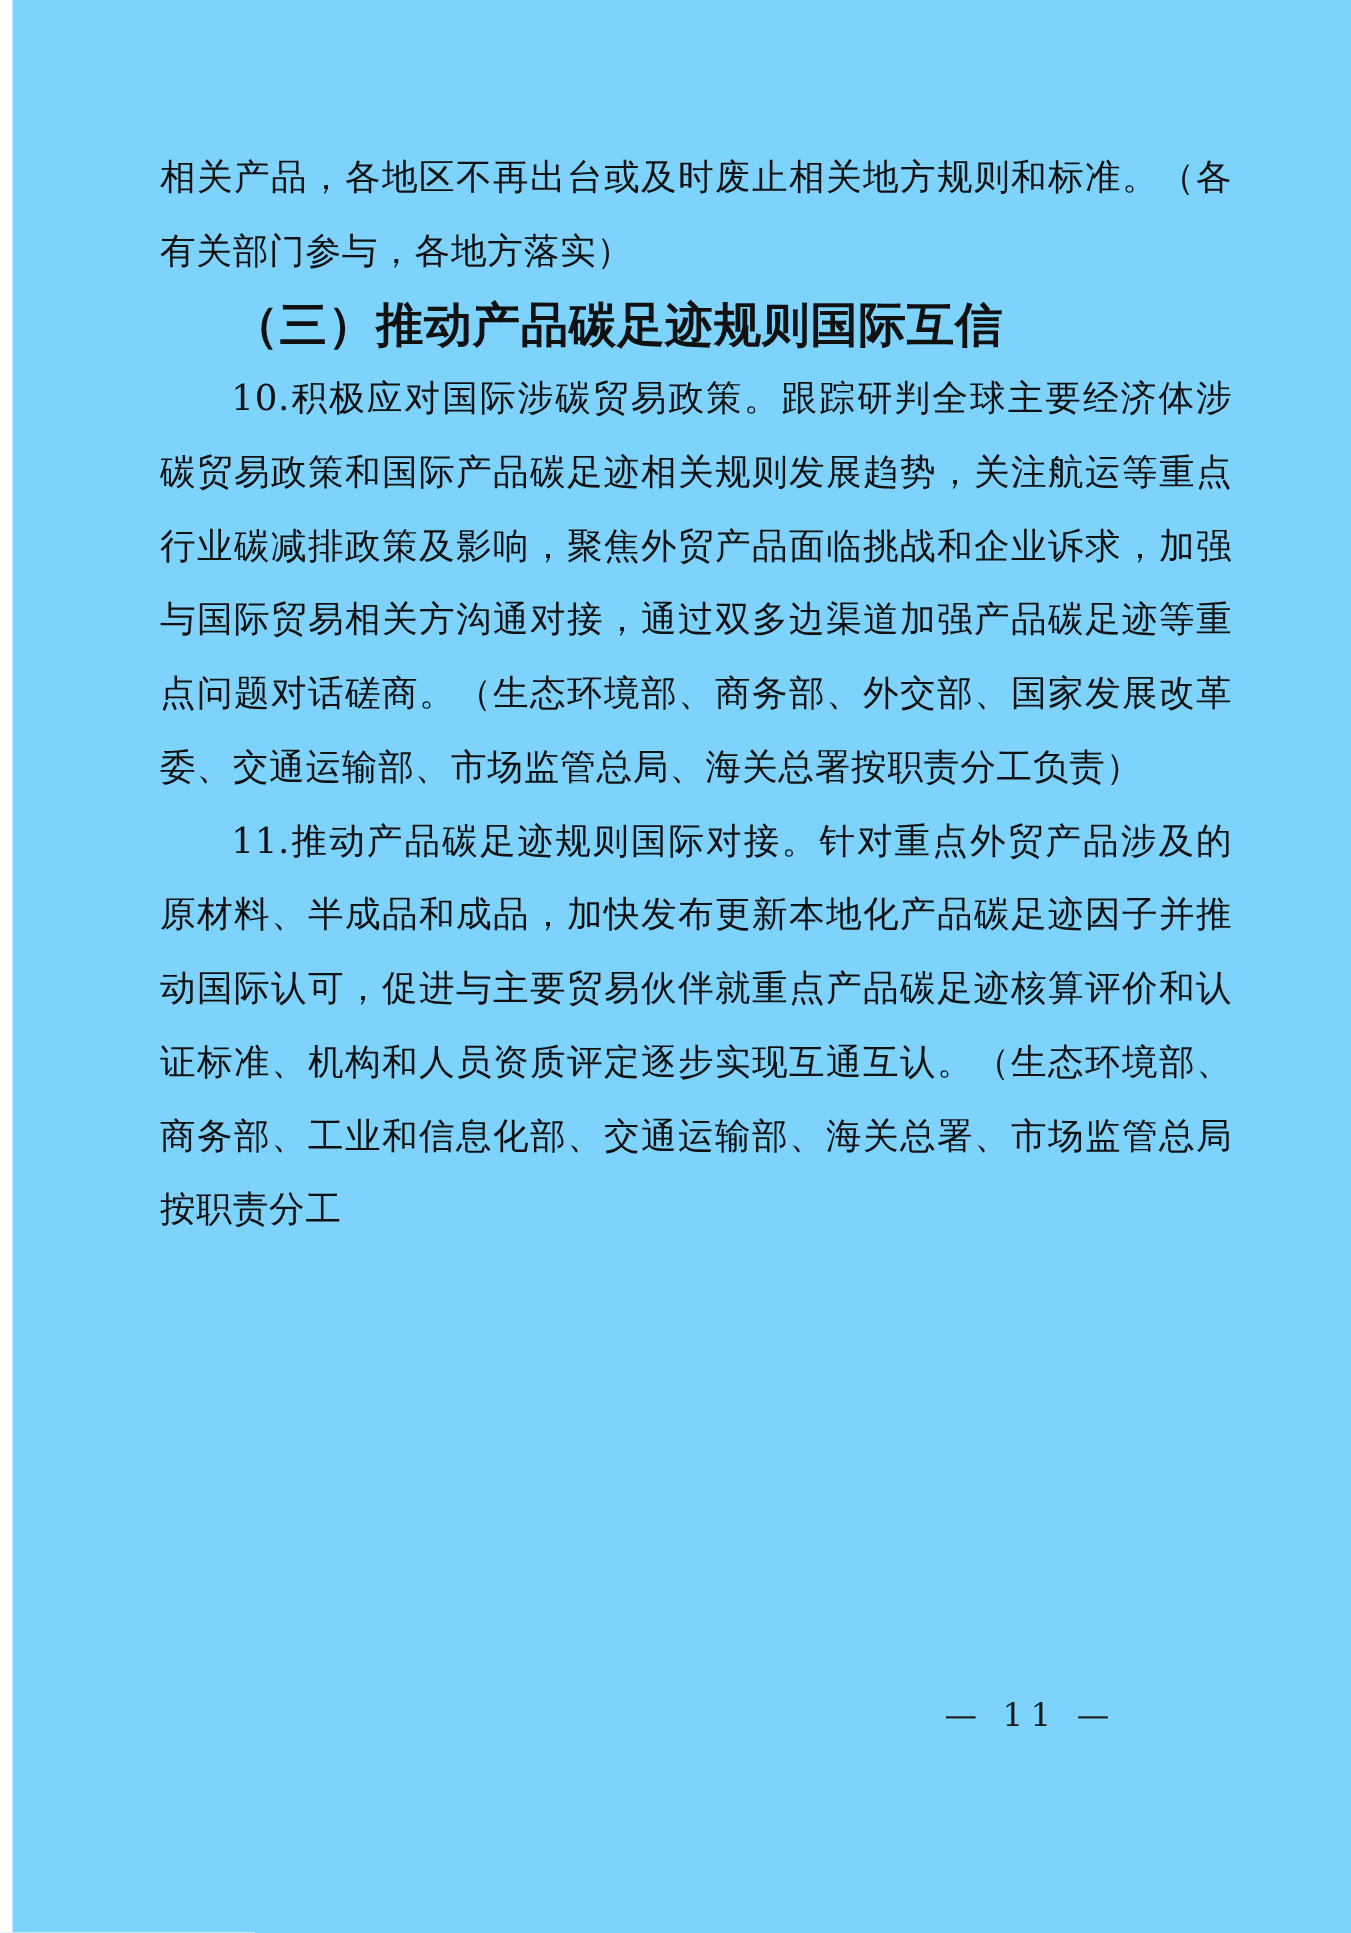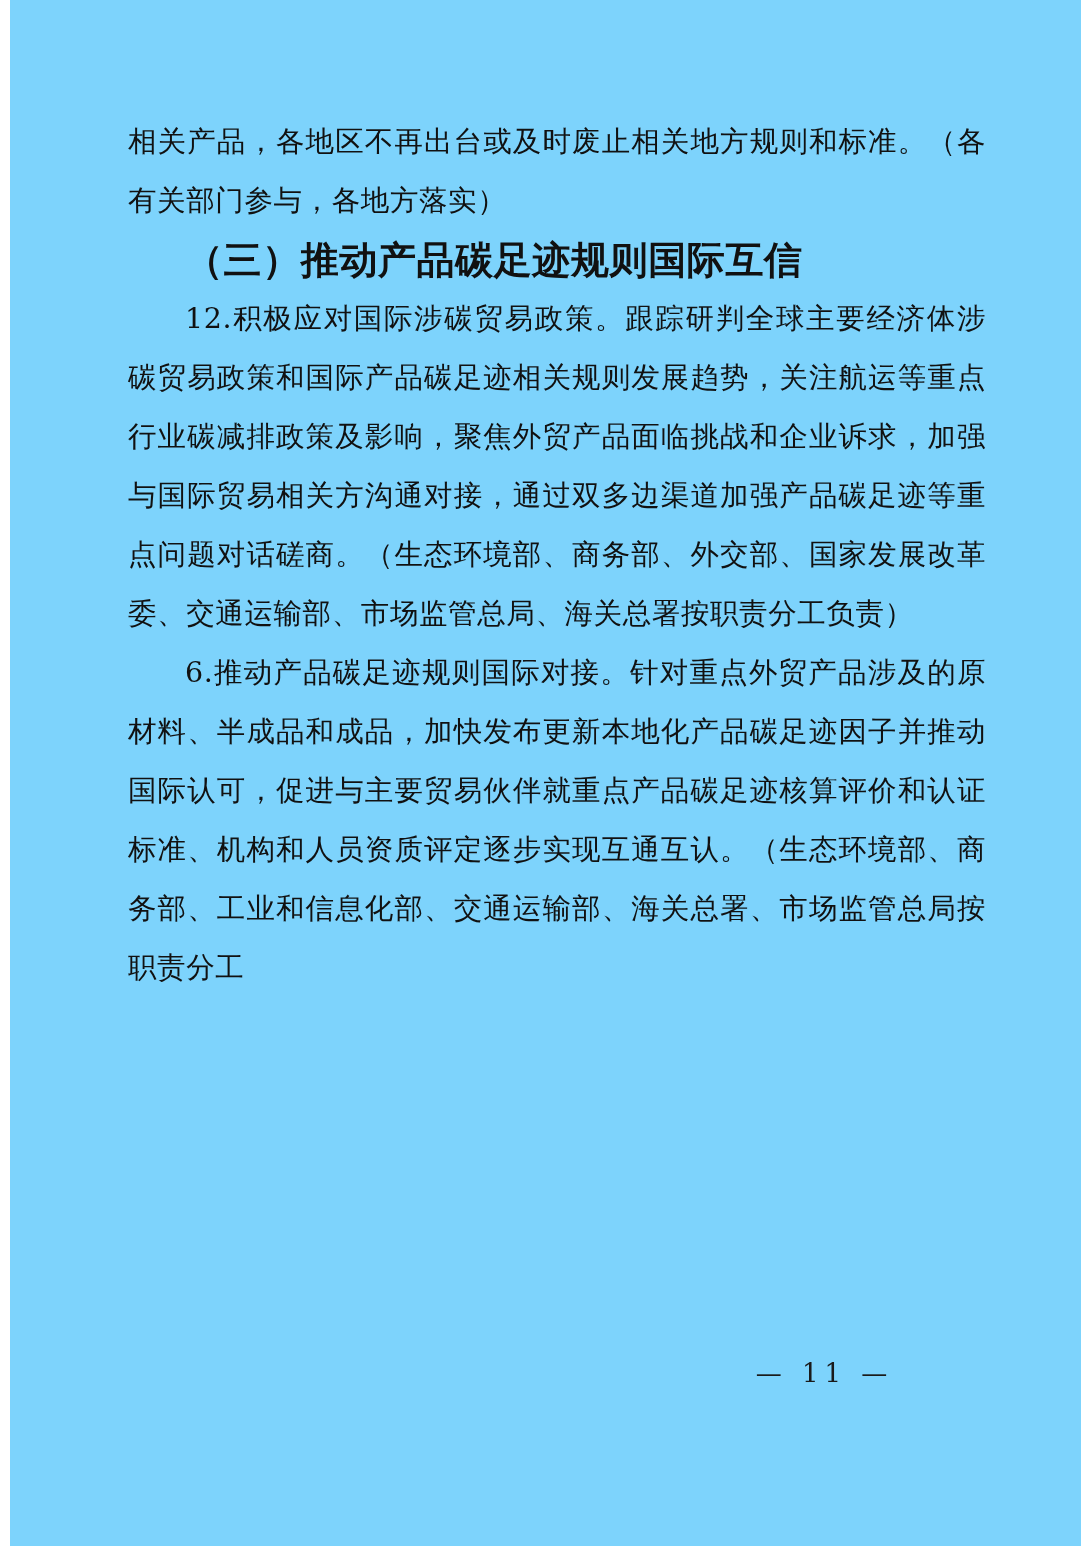--- a/index.html
+++ b/index.html
@@ -68,22 +68,22 @@
 <body>
 
 <div class="page">
   <div class="content">
 
     <p class="para">相关产品，各地区不再出台或及时废止相关地方规则和标准。（各有关部门参与，各地方落实）</p>
 
 
     <p class="heading">（三）推动产品碳足迹规则国际互信</p>
 
-    <p class="para indent">12.积极应对国际涉碳贸易政策。跟踪研判全球主要经济体涉碳贸易政策和国际产品碳足迹相关规则发展趋势，关注航运等重点行业碳减排政策及影响，聚焦外贸产品面临挑战和企业诉求，加强与国际贸易相关方沟通对接，通过双多边渠道加强产品碳足迹等重点问题对话磋商。（生态环境部、商务部、外交部、国家发展改革委、交通运输部、市场监管总局、海关总署按职责分工负责）</p>
+    <p class="para indent">10.积极应对国际涉碳贸易政策。跟踪研判全球主要经济体涉碳贸易政策和国际产品碳足迹相关规则发展趋势，关注航运等重点行业碳减排政策及影响，聚焦外贸产品面临挑战和企业诉求，加强与国际贸易相关方沟通对接，通过双多边渠道加强产品碳足迹等重点问题对话磋商。（生态环境部、商务部、外交部、国家发展改革委、交通运输部、市场监管总局、海关总署按职责分工负责）</p>
 
-    <p class="para indent">6.推动产品碳足迹规则国际对接。针对重点外贸产品涉及的原材料、半成品和成品，加快发布更新本地化产品碳足迹因子并推动国际认可，促进与主要贸易伙伴就重点产品碳足迹核算评价和认证标准、机构和人员资质评定逐步实现互通互认。（生态环境部、商务部、工业和信息化部、交通运输部、海关总署、市场监管总局按职责分工</p>
+    <p class="para indent">11.推动产品碳足迹规则国际对接。针对重点外贸产品涉及的原材料、半成品和成品，加快发布更新本地化产品碳足迹因子并推动国际认可，促进与主要贸易伙伴就重点产品碳足迹核算评价和认证标准、机构和人员资质评定逐步实现互通互认。（生态环境部、商务部、工业和信息化部、交通运输部、海关总署、市场监管总局按职责分工</p>
 
   </div>
 
   <div class="footer">
     <span class="footer-inner">— 11 —</span>
   </div>
 </div>
 
 </body></html>

